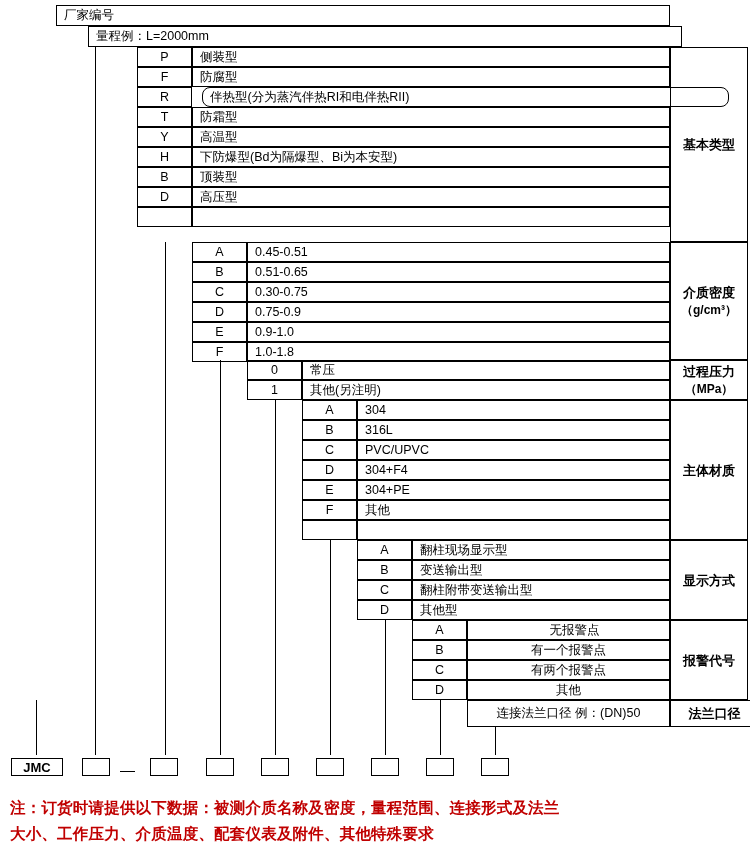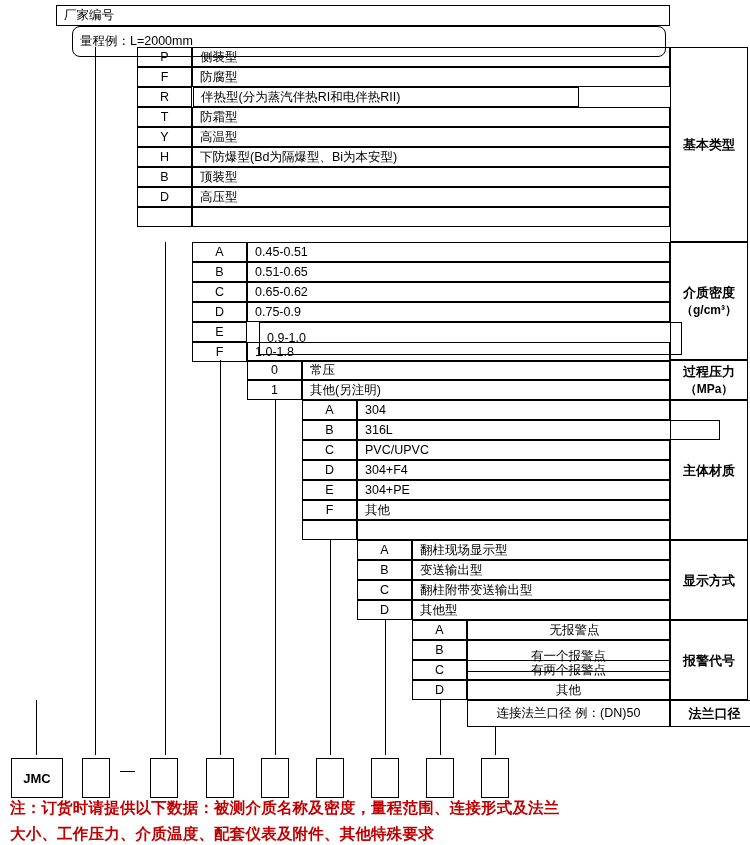--- a/index.html
+++ b/index.html
@@ -52,21 +52,21 @@
   .grp span { display:block; }
   .vline {
     position: absolute;
     width: 0;
     border-left: 1px solid #000;
   }
   .legbox {
     position: absolute;
     box-sizing: border-box;
     border: 1px solid #000;
-    height: 40px;
+    height: 18px;
     display: flex;
     align-items: center;
     justify-content: center;
     font-size: 13px;
     font-weight: bold;
   }
   .dash {
     position: absolute;
     font-size: 15px;
     line-height: 1;
@@ -79,21 +79,21 @@
     font-size: 15.5px;
     line-height: 26px;
     letter-spacing: 0.2px;
   }
 </style>
 </head>
 <body>
 
 <div id="sheet">
     <div class="cell bx desc" style="left: 56px; top: 5px; width: 614px; height: 21px;">厂家编号</div>
-    <div class="cell bx desc" style="left: 72px; top: 26px; width: 594px; height: 31px; border-radius: 8px;">量程例：L=2000mm</div>
+    <div class="cell bx desc" style="left: 88px; top: 26px; width: 594px; height: 21px;">量程例：L=2000mm</div>
     <div class="cell bx grp" style="left: 670px; top: 47px; width: 78px; height: 195px;">
       <span>基本类型</span>
     </div>
     <div class="cell bx grp" style="left: 670px; top: 242px; width: 78px; height: 118px;">
       <span>介质密度</span>
       <span style="font-size: 12px; margin-top: 5px;">（g/cm³）</span>
     </div>
     <div class="cell bx grp" style="left: 670px; top: 360px; width: 78px; height: 40px;">
       <span>过程压力</span>
       <span style="font-size: 12px; margin-top: 5px;">（MPa）</span>
@@ -108,53 +108,53 @@
       <span>报警代号</span>
     </div>
     <div class="cell bx grp" style="left: 670px; top: 700px; width: 89px; height: 27px;">
       <span>法兰口径</span>
     </div>
     <div class="cell bx code" style="left: 137px; top: 47px; width: 55px; height: 20px;">P</div>
     <div class="cell bx desc" style="left: 192px; top: 47px; width: 478px; height: 20px;">侧装型</div>
     <div class="cell bx code" style="left: 137px; top: 67px; width: 55px; height: 20px;">F</div>
     <div class="cell bx desc" style="left: 192px; top: 67px; width: 478px; height: 20px;">防腐型</div>
     <div class="cell bx code" style="left: 137px; top: 87px; width: 55px; height: 20px;">R</div>
-    <div class="cell bx desc" style="left: 193px; top: 87px; width: 386px; height: 20px;">伴热型(分为蒸汽伴热RI和电伴热RII)</div>
+    <div class="cell bx desc" style="left: 202px; top: 87px; width: 527px; height: 20px; border-radius: 8px;">伴热型(分为蒸汽伴热RI和电伴热RII)</div>
     <div class="cell bx code" style="left: 137px; top: 107px; width: 55px; height: 20px;">T</div>
     <div class="cell bx desc" style="left: 192px; top: 107px; width: 478px; height: 20px;">防霜型</div>
     <div class="cell bx code" style="left: 137px; top: 127px; width: 55px; height: 20px;">Y</div>
     <div class="cell bx desc" style="left: 192px; top: 127px; width: 478px; height: 20px;">高温型</div>
     <div class="cell bx code" style="left: 137px; top: 147px; width: 55px; height: 20px;">H</div>
     <div class="cell bx desc" style="left: 192px; top: 147px; width: 478px; height: 20px;">下防爆型(Bd为隔爆型、Bi为本安型)</div>
     <div class="cell bx code" style="left: 137px; top: 167px; width: 55px; height: 20px;">B</div>
     <div class="cell bx desc" style="left: 192px; top: 167px; width: 478px; height: 20px;">顶装型</div>
     <div class="cell bx code" style="left: 137px; top: 187px; width: 55px; height: 20px;">D</div>
     <div class="cell bx desc" style="left: 192px; top: 187px; width: 478px; height: 20px;">高压型</div>
     <div class="cell bx code" style="left: 137px; top: 207px; width: 55px; height: 20px;"></div>
     <div class="cell bx desc" style="left: 192px; top: 207px; width: 478px; height: 20px;"></div>
     <div class="cell bx code" style="left: 192px; top: 242px; width: 55px; height: 20px;">A</div>
     <div class="cell bx desc" style="left: 247px; top: 242px; width: 423px; height: 20px;">0.45-0.51</div>
     <div class="cell bx code" style="left: 192px; top: 262px; width: 55px; height: 20px;">B</div>
     <div class="cell bx desc" style="left: 247px; top: 262px; width: 423px; height: 20px;">0.51-0.65</div>
     <div class="cell bx code" style="left: 192px; top: 282px; width: 55px; height: 20px;">C</div>
-    <div class="cell bx desc" style="left: 247px; top: 282px; width: 423px; height: 20px;">0.65-0.62</div>
+    <div class="cell bx desc" style="left: 247px; top: 282px; width: 423px; height: 20px;">0.30-0.75</div>
     <div class="cell bx code" style="left: 192px; top: 302px; width: 55px; height: 20px;">D</div>
     <div class="cell bx desc" style="left: 247px; top: 302px; width: 423px; height: 20px;">0.75-0.9</div>
     <div class="cell bx code" style="left: 192px; top: 322px; width: 55px; height: 20px;">E</div>
-    <div class="cell bx desc" style="left: 259px; top: 322px; width: 423px; height: 33px;">0.9-1.0</div>
+    <div class="cell bx desc" style="left: 247px; top: 322px; width: 423px; height: 20px;">0.9-1.0</div>
     <div class="cell bx code" style="left: 192px; top: 342px; width: 55px; height: 20px;">F</div>
     <div class="cell bx desc" style="left: 247px; top: 342px; width: 423px; height: 20px;">1.0-1.8</div>
     <div class="cell bx code" style="left: 247px; top: 360px; width: 55px; height: 20px;">0</div>
     <div class="cell bx desc" style="left: 302px; top: 360px; width: 368px; height: 20px;">常压</div>
     <div class="cell bx code" style="left: 247px; top: 380px; width: 55px; height: 20px;">1</div>
     <div class="cell bx desc" style="left: 302px; top: 380px; width: 368px; height: 20px;">其他(另注明)</div>
     <div class="cell bx code" style="left: 302px; top: 400px; width: 55px; height: 20px;">A</div>
     <div class="cell bx desc" style="left: 357px; top: 400px; width: 313px; height: 20px;">304</div>
     <div class="cell bx code" style="left: 302px; top: 420px; width: 55px; height: 20px;">B</div>
-    <div class="cell bx desc" style="left: 357px; top: 420px; width: 363px; height: 20px;">316L</div>
+    <div class="cell bx desc" style="left: 357px; top: 420px; width: 313px; height: 20px;">316L</div>
     <div class="cell bx code" style="left: 302px; top: 440px; width: 55px; height: 20px;">C</div>
     <div class="cell bx desc" style="left: 357px; top: 440px; width: 313px; height: 20px;">PVC/UPVC</div>
     <div class="cell bx code" style="left: 302px; top: 460px; width: 55px; height: 20px;">D</div>
     <div class="cell bx desc" style="left: 357px; top: 460px; width: 313px; height: 20px;">304+F4</div>
     <div class="cell bx code" style="left: 302px; top: 480px; width: 55px; height: 20px;">E</div>
     <div class="cell bx desc" style="left: 357px; top: 480px; width: 313px; height: 20px;">304+PE</div>
     <div class="cell bx code" style="left: 302px; top: 500px; width: 55px; height: 20px;">F</div>
     <div class="cell bx desc" style="left: 357px; top: 500px; width: 313px; height: 20px;">其他</div>
     <div class="cell bx code" style="left: 302px; top: 520px; width: 55px; height: 20px;"></div>
     <div class="cell bx desc" style="left: 357px; top: 520px; width: 313px; height: 20px;"></div>
@@ -162,21 +162,21 @@
     <div class="cell bx desc" style="left: 412px; top: 540px; width: 258px; height: 20px;">翻柱现场显示型</div>
     <div class="cell bx code" style="left: 357px; top: 560px; width: 55px; height: 20px;">B</div>
     <div class="cell bx desc" style="left: 412px; top: 560px; width: 258px; height: 20px;">变送输出型</div>
     <div class="cell bx code" style="left: 357px; top: 580px; width: 55px; height: 20px;">C</div>
     <div class="cell bx desc" style="left: 412px; top: 580px; width: 258px; height: 20px;">翻柱附带变送输出型</div>
     <div class="cell bx code" style="left: 357px; top: 600px; width: 55px; height: 20px;">D</div>
     <div class="cell bx desc" style="left: 412px; top: 600px; width: 258px; height: 20px;">其他型</div>
     <div class="cell bx code" style="left: 412px; top: 620px; width: 55px; height: 20px;">A</div>
     <div class="cell bx code" style="left: 467px; top: 620px; width: 203px; height: 20px; padding-left: 12px;">无报警点</div>
     <div class="cell bx code" style="left: 412px; top: 640px; width: 55px; height: 20px;">B</div>
-    <div class="cell bx code" style="left: 467px; top: 640px; width: 203px; height: 32px;">有一个报警点</div>
+    <div class="cell bx code" style="left: 467px; top: 640px; width: 203px; height: 20px;">有一个报警点</div>
     <div class="cell bx code" style="left: 412px; top: 660px; width: 55px; height: 20px;">C</div>
     <div class="cell bx code" style="left: 467px; top: 660px; width: 203px; height: 20px;">有两个报警点</div>
     <div class="cell bx code" style="left: 412px; top: 680px; width: 55px; height: 20px;">D</div>
     <div class="cell bx code" style="left: 467px; top: 680px; width: 203px; height: 20px;">其他</div>
     <div class="cell bx code" style="left: 467px; top: 700px; width: 203px; height: 27px;">连接法兰口径 例：(DN)50</div>
     <div class="vline" style="left: 36px; top: 700px; height: 55px;"></div>
     <div class="vline" style="left: 95px; top: 47px; height: 708px;"></div>
     <div class="vline" style="left: 165px; top: 242px; height: 513px;"></div>
     <div class="vline" style="left: 220px; top: 360px; height: 395px;"></div>
     <div class="vline" style="left: 275px; top: 400px; height: 355px;"></div>

